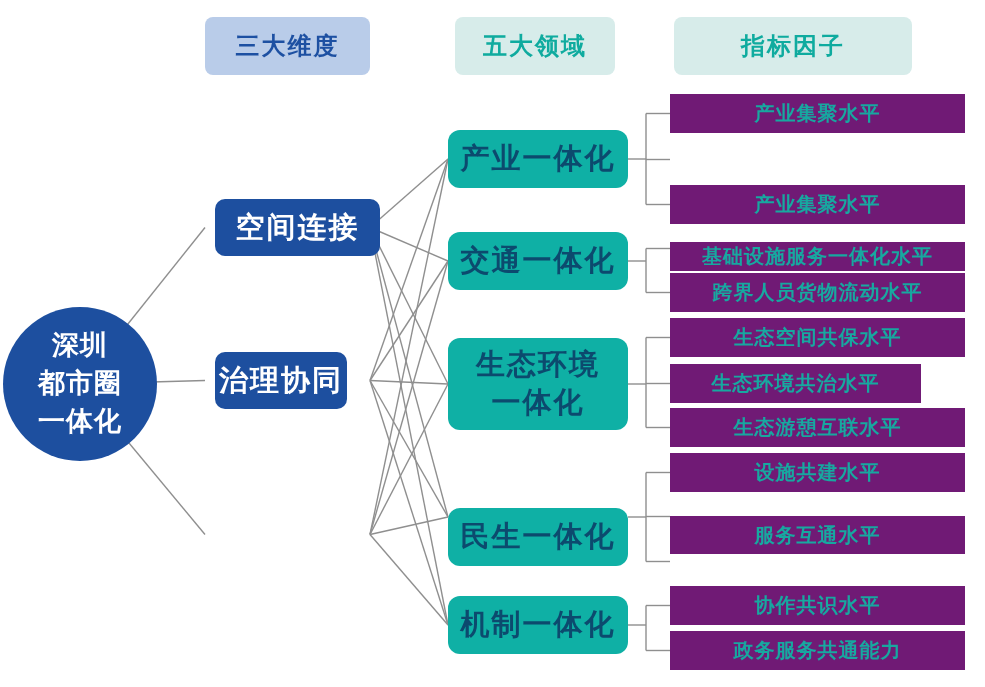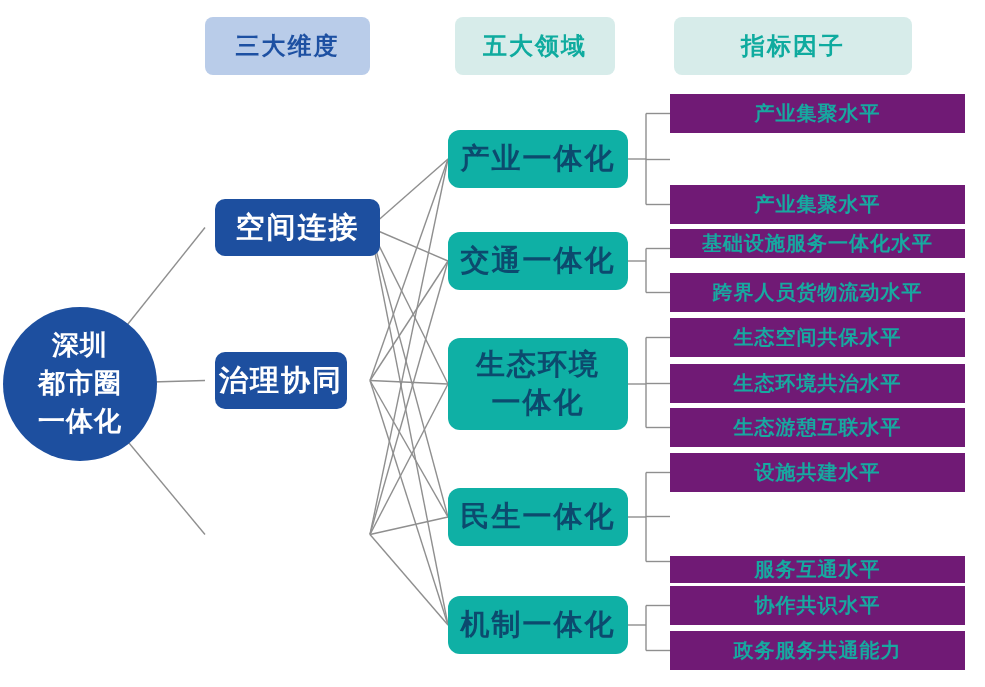--- a/index.html
+++ b/index.html
@@ -97,52 +97,52 @@
   <div class="node dom" style="left:448px;top:130px;width:180px;height:58px">
     <span>产业一体化</span>
   </div>
   <div class="node dom" style="left:448px;top:232px;width:180px;height:58px">
     <span>交通一体化</span>
   </div>
   <div class="node dom" style="left:448px;top:338px;width:180px;height:92px">
     <span>生态环境
 一体化</span>
   </div>
-  <div class="node dom" style="left:448px;top:488px;width:180px;height:58px">
+  <div class="node dom" style="left:448px;top:508px;width:180px;height:58px">
     <span>民生一体化</span>
   </div>
   <div class="node dom" style="left:448px;top:596px;width:180px;height:58px">
     <span>机制一体化</span>
   </div>
 
   <div class="node ind" style="left:670px;top:94px;width:295px;height:39px">
     <span>产业集聚水平</span>
   </div>
   <div class="node ind" style="left:670px;top:185px;width:295px;height:39px">
     <span>产业集聚水平</span>
   </div>
-  <div class="node ind" style="left:670px;top:229px;width:295px;height:29px">
+  <div class="node ind" style="left:670px;top:242px;width:295px;height:29px">
     <span>基础设施服务一体化水平</span>
   </div>
   <div class="node ind" style="left:670px;top:273px;width:295px;height:39px">
     <span>跨界人员货物流动水平</span>
   </div>
   <div class="node ind" style="left:670px;top:318px;width:295px;height:39px">
     <span>生态空间共保水平</span>
   </div>
-  <div class="node ind" style="left:670px;top:364px;width:295px;height:39px">
+  <div class="node ind" style="left:670px;top:364px;width:251px;height:39px">
     <span>生态环境共治水平</span>
   </div>
   <div class="node ind" style="left:670px;top:408px;width:295px;height:39px">
     <span>生态游憩互联水平</span>
   </div>
   <div class="node ind" style="left:670px;top:453px;width:295px;height:39px">
     <span>设施共建水平</span>
   </div>
-  <div class="node ind" style="left:670px;top:556px;width:295px;height:27px">
+  <div class="node ind" style="left:670px;top:516px;width:295px;height:38px">
     <span>服务互通水平</span>
   </div>
   <div class="node ind" style="left:670px;top:586px;width:295px;height:39px">
     <span>协作共识水平</span>
   </div>
   <div class="node ind" style="left:670px;top:631px;width:295px;height:39px">
     <span>政务服务共通能力</span>
   </div>
 
 </div>

